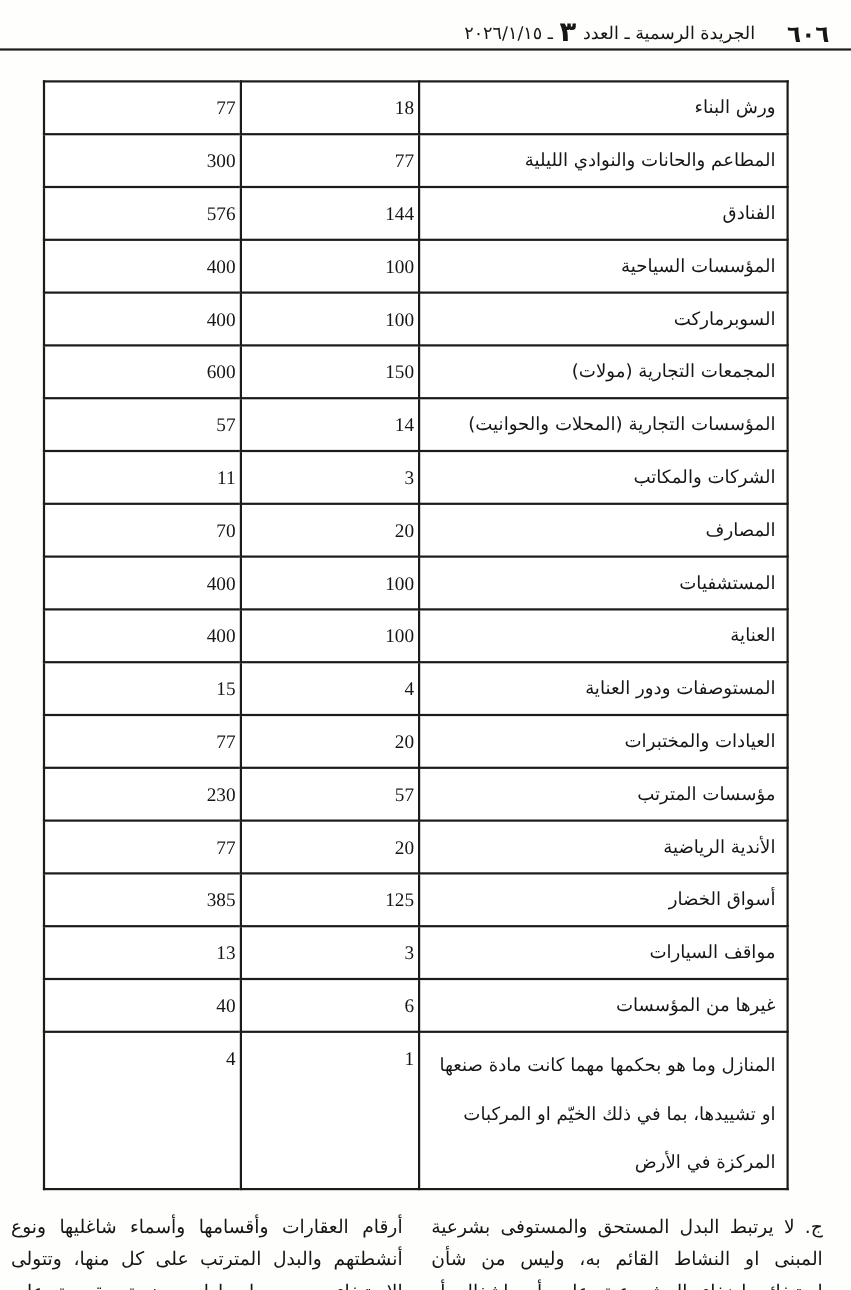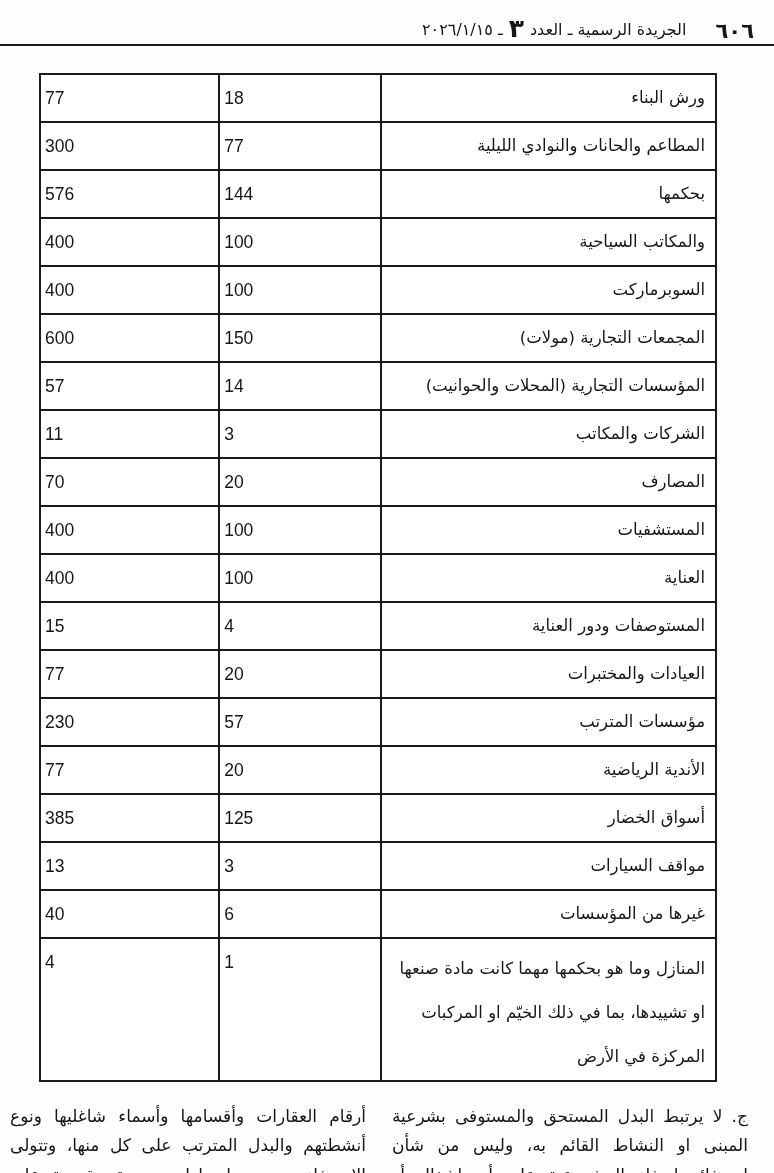--- a/index.html
+++ b/index.html
@@ -68,22 +68,22 @@
   .fees-table col.c-mid   { width: 24%;   }
   .fees-table col.c-left  { width: 26.5%; }
 
   .label-cell {
     padding: 2px 10px 2px 4px;
     font-size: 16.5px;
     white-space: pre-line;
     line-height: 1.55;
   }
   .num-cell {
-    text-align: left;
-    font-family: Liberation Sans, sans-serif;
+    text-align: right;
+    font-family: Liberation Serif, serif;
     font-size: 17.5px;
     padding: 0 4px;
   }
   tr.tall td { height: 128px; }
   tr.tall .label-cell { line-height: 44px; padding-top: 6px; padding-bottom: 0; }
   tr.tall .num-cell   { vertical-align: top; padding-top: 13px; }
 
   
   .footer-columns {
     display: flex;
@@ -122,26 +122,26 @@
           <td class="label-cell">ورش البناء</td>
           <td class="num-cell">18</td>
           <td class="num-cell">77</td>
         </tr>
         <tr>
           <td class="label-cell">المطاعم والحانات والنوادي الليلية</td>
           <td class="num-cell">77</td>
           <td class="num-cell">300</td>
         </tr>
         <tr>
-          <td class="label-cell">بحكمها</td>
+          <td class="label-cell">الفنادق</td>
           <td class="num-cell">144</td>
           <td class="num-cell">576</td>
         </tr>
         <tr>
-          <td class="label-cell">والمكاتب السياحية</td>
+          <td class="label-cell">المؤسسات السياحية</td>
           <td class="num-cell">100</td>
           <td class="num-cell">400</td>
         </tr>
         <tr>
           <td class="label-cell">السوبرماركت</td>
           <td class="num-cell">100</td>
           <td class="num-cell">400</td>
         </tr>
         <tr>
           <td class="label-cell">المجمعات التجارية (مولات)</td>

